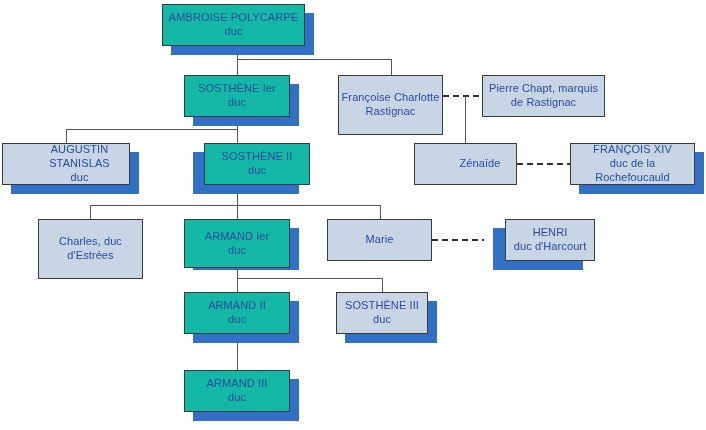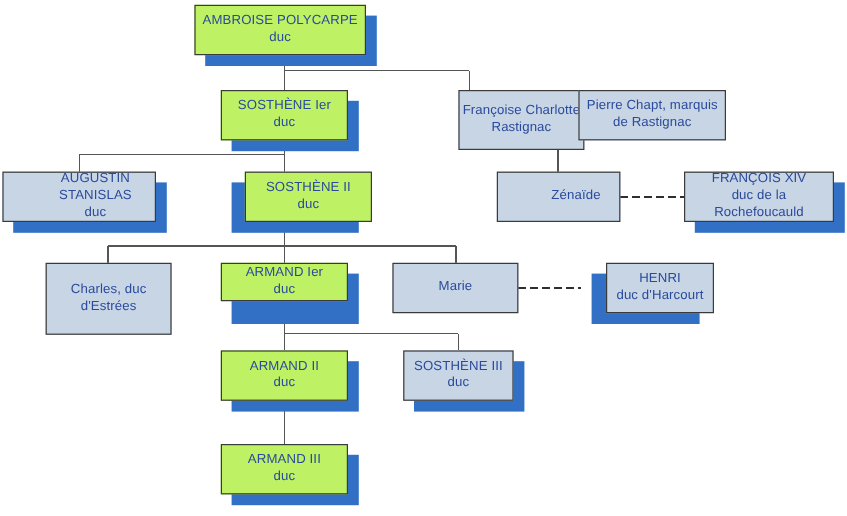--- a/index.html
+++ b/index.html
@@ -37,21 +37,21 @@
     line-height: 1.25;
     font-size: 11px;
     letter-spacing: 0.1px;
     color: #2a4a9c;
     border: 1px solid #3a3a3a;
     z-index: 3;
   }
   .node .l1 { display: block; }
   .node .l2 { display: block; }
   .node .l2:empty { display: none; }
-  .fill-peach { background: #bef264; text-align: right; }
+  .fill-peach { background: #14b8a6; text-align: right; }
   .fill-blue  { background: #c7d5e5; }
   .shadow {
     position: absolute;
     background: #3270c6;
     z-index: 1;
   }
 </style>
 </head>
 <body>
 
@@ -86,21 +86,21 @@
       <div class="shadow" style="left: 171px; top: 13px; width: 143px; height: 42px;"></div>
       <div class="node fill-peach" style="left: 162px; top: 4px; width: 143px; height: 42px;">
         <span class="l1">AMBROISE POLYCARPE</span>
         <span class="l2">duc</span>
       </div>
       <div class="shadow" style="left: 193px; top: 84px; width: 106px; height: 42px;"></div>
       <div class="node fill-peach" style="left: 184px; top: 75px; width: 106px; height: 42px;">
         <span class="l1">SOSTHÈNE Ier</span>
         <span class="l2">duc</span>
       </div>
-      <div class="node fill-blue" style="left: 338px; top: 75px; width: 105px; height: 50px; margin-left: 44px;">
+      <div class="node fill-blue" style="left: 338px; top: 75px; width: 105px; height: 60px;">
         <span class="l1">Françoise Charlotte</span>
         <span class="l2">Rastignac</span>
       </div>
       <div class="node fill-blue" style="left: 482px; top: 75px; width: 123px; height: 42px;">
         <span class="l1">Pierre Chapt, marquis</span>
         <span class="l2">de Rastignac</span>
       </div>
       <div class="shadow" style="left: 11px; top: 152px; width: 128px; height: 42px;"></div>
       <div class="node fill-blue" style="left: 2px; top: 143px; width: 128px; height: 42px; padding-left: 27px;">
         <span class="l1">AUGUSTIN STANISLAS</span>
@@ -117,21 +117,21 @@
       <div class="shadow" style="left: 579px; top: 152px; width: 125px; height: 42px;"></div>
       <div class="node fill-blue" style="left: 570px; top: 143px; width: 125px; height: 42px;">
         <span class="l1">FRANÇOIS XIV</span>
         <span class="l2">duc de la Rochefoucauld</span>
       </div>
       <div class="node fill-blue" style="left: 38px; top: 219px; width: 105px; height: 60px;">
         <span class="l1">Charles, duc</span>
         <span class="l2">d'Estrées</span>
       </div>
       <div class="shadow" style="left: 193px; top: 228px; width: 106px; height: 42px;"></div>
-      <div class="node fill-peach" style="left: 184px; top: 219px; width: 106px; height: 32px;">
+      <div class="node fill-peach" style="left: 184px; top: 219px; width: 106px; height: 49px;">
         <span class="l1">ARMAND Ier</span>
         <span class="l2">duc</span>
       </div>
       <div class="node fill-blue" style="left: 327px; top: 219px; width: 105px; height: 42px;">
         <span class="l1">Marie</span>
       </div>
       <div class="shadow" style="left: 493px; top: 228px; width: 90px; height: 42px;"></div>
       <div class="node fill-blue" style="left: 505px; top: 219px; width: 90px; height: 42px;">
         <span class="l1">HENRI</span>
         <span class="l2">duc d'Harcourt</span>

